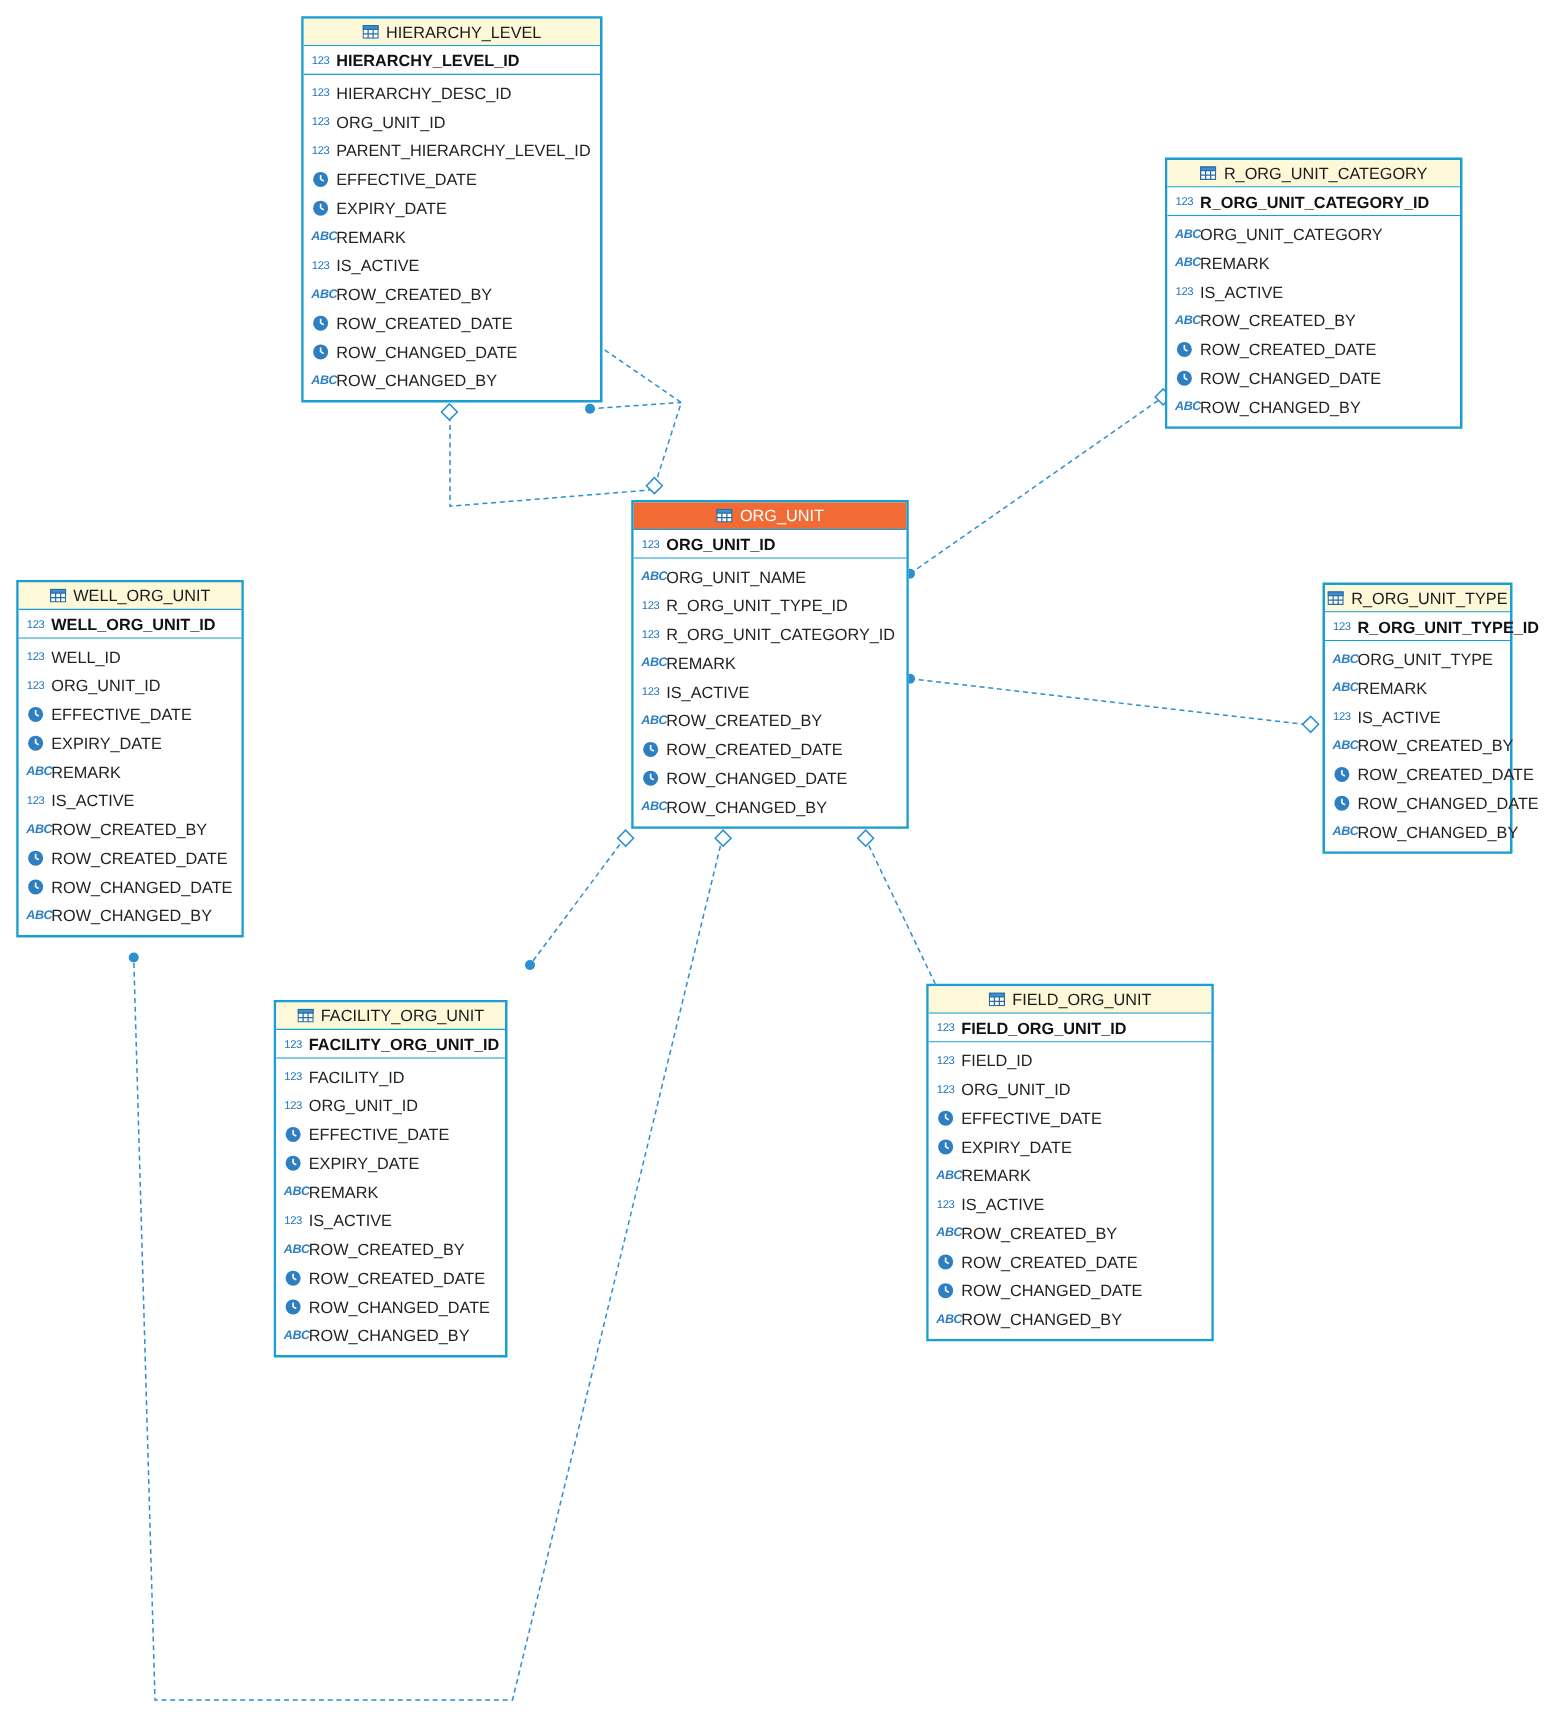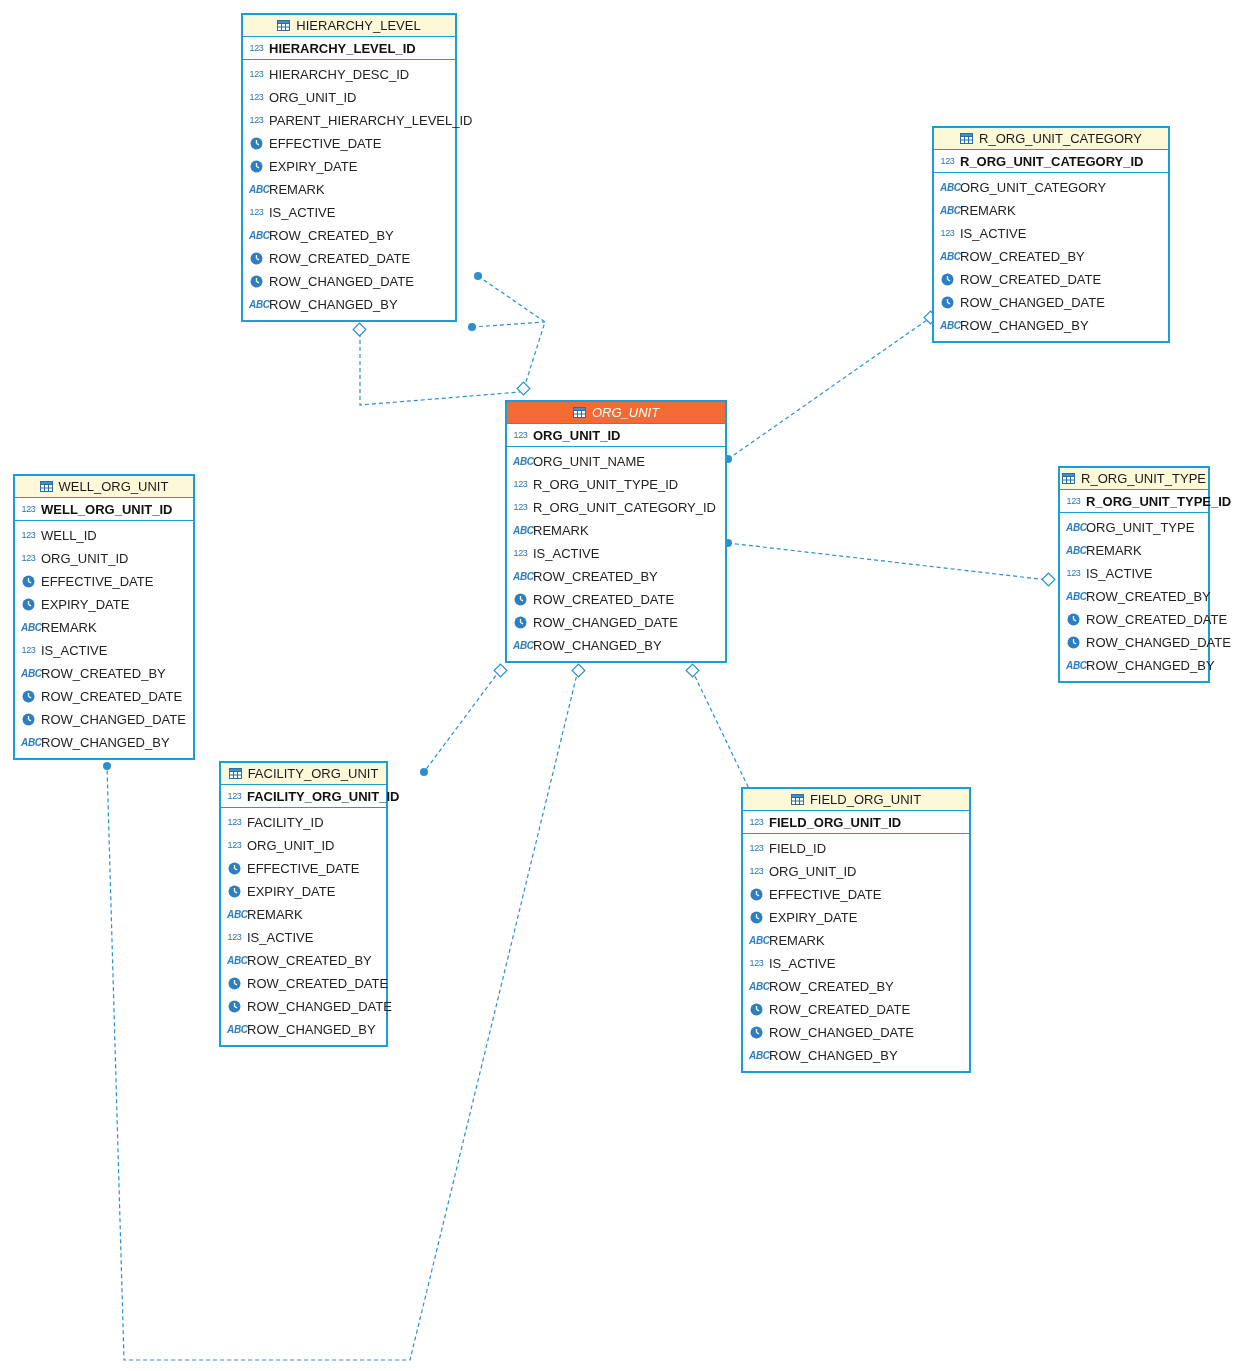--- a/index.html
+++ b/index.html
@@ -41,21 +41,20 @@
     border-bottom: 1px solid #1a9fd4;
     font-size: 13px;
     color: #1a1a1a;
     padding: 0 6px;
     box-sizing: border-box;
   }
   .entity.accent > .entity-header {
     background: #f26b35;
     color: #ffffff;
     border-bottom: 1px solid #1a9fd4;
-    font-style: italic;
   }
   .tbl-icon {
     width: 13px;
     height: 11px;
     display: inline-block;
     position: relative;
     flex: 0 0 auto;
   }
   .tbl-icon svg { display: block; }
   .pk-row {
@@ -145,21 +144,21 @@
       <rect x="519" y="384" width="9" height="9" transform="rotate(45 523.5 388.5)"></rect>
       <rect x="1044" y="575" width="9" height="9" transform="rotate(45 1048.5 579.5)"></rect>
       <rect x="926" y="313" width="9" height="9" transform="rotate(45 930.5 317.5)"></rect>
       <rect x="496" y="666" width="9" height="9" transform="rotate(45 500.5 670.5)"></rect>
       <rect x="574" y="666" width="9" height="9" transform="rotate(45 578.5 670.5)"></rect>
       <rect x="688" y="666" width="9" height="9" transform="rotate(45 692.5 670.5)"></rect>
     </g>
   </svg>
 
   <div id="entities">
-      <div class="entity" style="left: 241px; top: 13px; width: 216px;">
+      <div class="entity" style="left: 241px; top: 13px; width: 241px;">
         <div class="entity-header">
           <span class="tbl-icon">
             <svg width="13" height="11" viewBox="0 0 13 11">
               <rect x="0.5" y="0.5" width="12" height="10" fill="#ffffff" stroke="#2b6ca3"></rect>
               <rect x="0.5" y="0.5" width="12" height="3" fill="#3d8fd0" stroke="#2b6ca3"></rect>
               <line x1="0.5" y1="7" x2="12.5" y2="7" stroke="#2b6ca3"></line>
               <line x1="4.5" y1="3.5" x2="4.5" y2="10.5" stroke="#2b6ca3"></line>
               <line x1="8.5" y1="3.5" x2="8.5" y2="10.5" stroke="#2b6ca3"></line>
             </svg>
           </span>
@@ -421,21 +420,21 @@
               </svg>
             </span>
             <span class="col-name">ROW_CHANGED_DATE</span>
           </div>
           <div class="col-row">
             <span class="type-ico abc">ABC</span>
             <span class="col-name">ROW_CHANGED_BY</span>
           </div>
         </div>
       </div>
-      <div class="entity" style="left: 13px; top: 474px; width: 182px;">
+      <div class="entity" style="left: 13px; top: 464px; width: 182px;">
         <div class="entity-header">
           <span class="tbl-icon">
             <svg width="13" height="11" viewBox="0 0 13 11">
               <rect x="0.5" y="0.5" width="12" height="10" fill="#ffffff" stroke="#2b6ca3"></rect>
               <rect x="0.5" y="0.5" width="12" height="3" fill="#3d8fd0" stroke="#2b6ca3"></rect>
               <line x1="0.5" y1="7" x2="12.5" y2="7" stroke="#2b6ca3"></line>
               <line x1="4.5" y1="3.5" x2="4.5" y2="10.5" stroke="#2b6ca3"></line>
               <line x1="8.5" y1="3.5" x2="8.5" y2="10.5" stroke="#2b6ca3"></line>
             </svg>
           </span>
@@ -505,21 +504,21 @@
               </svg>
             </span>
             <span class="col-name">ROW_CHANGED_DATE</span>
           </div>
           <div class="col-row">
             <span class="type-ico abc">ABC</span>
             <span class="col-name">ROW_CHANGED_BY</span>
           </div>
         </div>
       </div>
-      <div class="entity" style="left: 219px; top: 761px; width: 169px;">
+      <div class="entity" style="left: 219px; top: 800px; width: 187px;">
         <div class="entity-header">
           <span class="tbl-icon">
             <svg width="13" height="11" viewBox="0 0 13 11">
               <rect x="0.5" y="0.5" width="12" height="10" fill="#ffffff" stroke="#2b6ca3"></rect>
               <rect x="0.5" y="0.5" width="12" height="3" fill="#3d8fd0" stroke="#2b6ca3"></rect>
               <line x1="0.5" y1="7" x2="12.5" y2="7" stroke="#2b6ca3"></line>
               <line x1="4.5" y1="3.5" x2="4.5" y2="10.5" stroke="#2b6ca3"></line>
               <line x1="8.5" y1="3.5" x2="8.5" y2="10.5" stroke="#2b6ca3"></line>
             </svg>
           </span>

